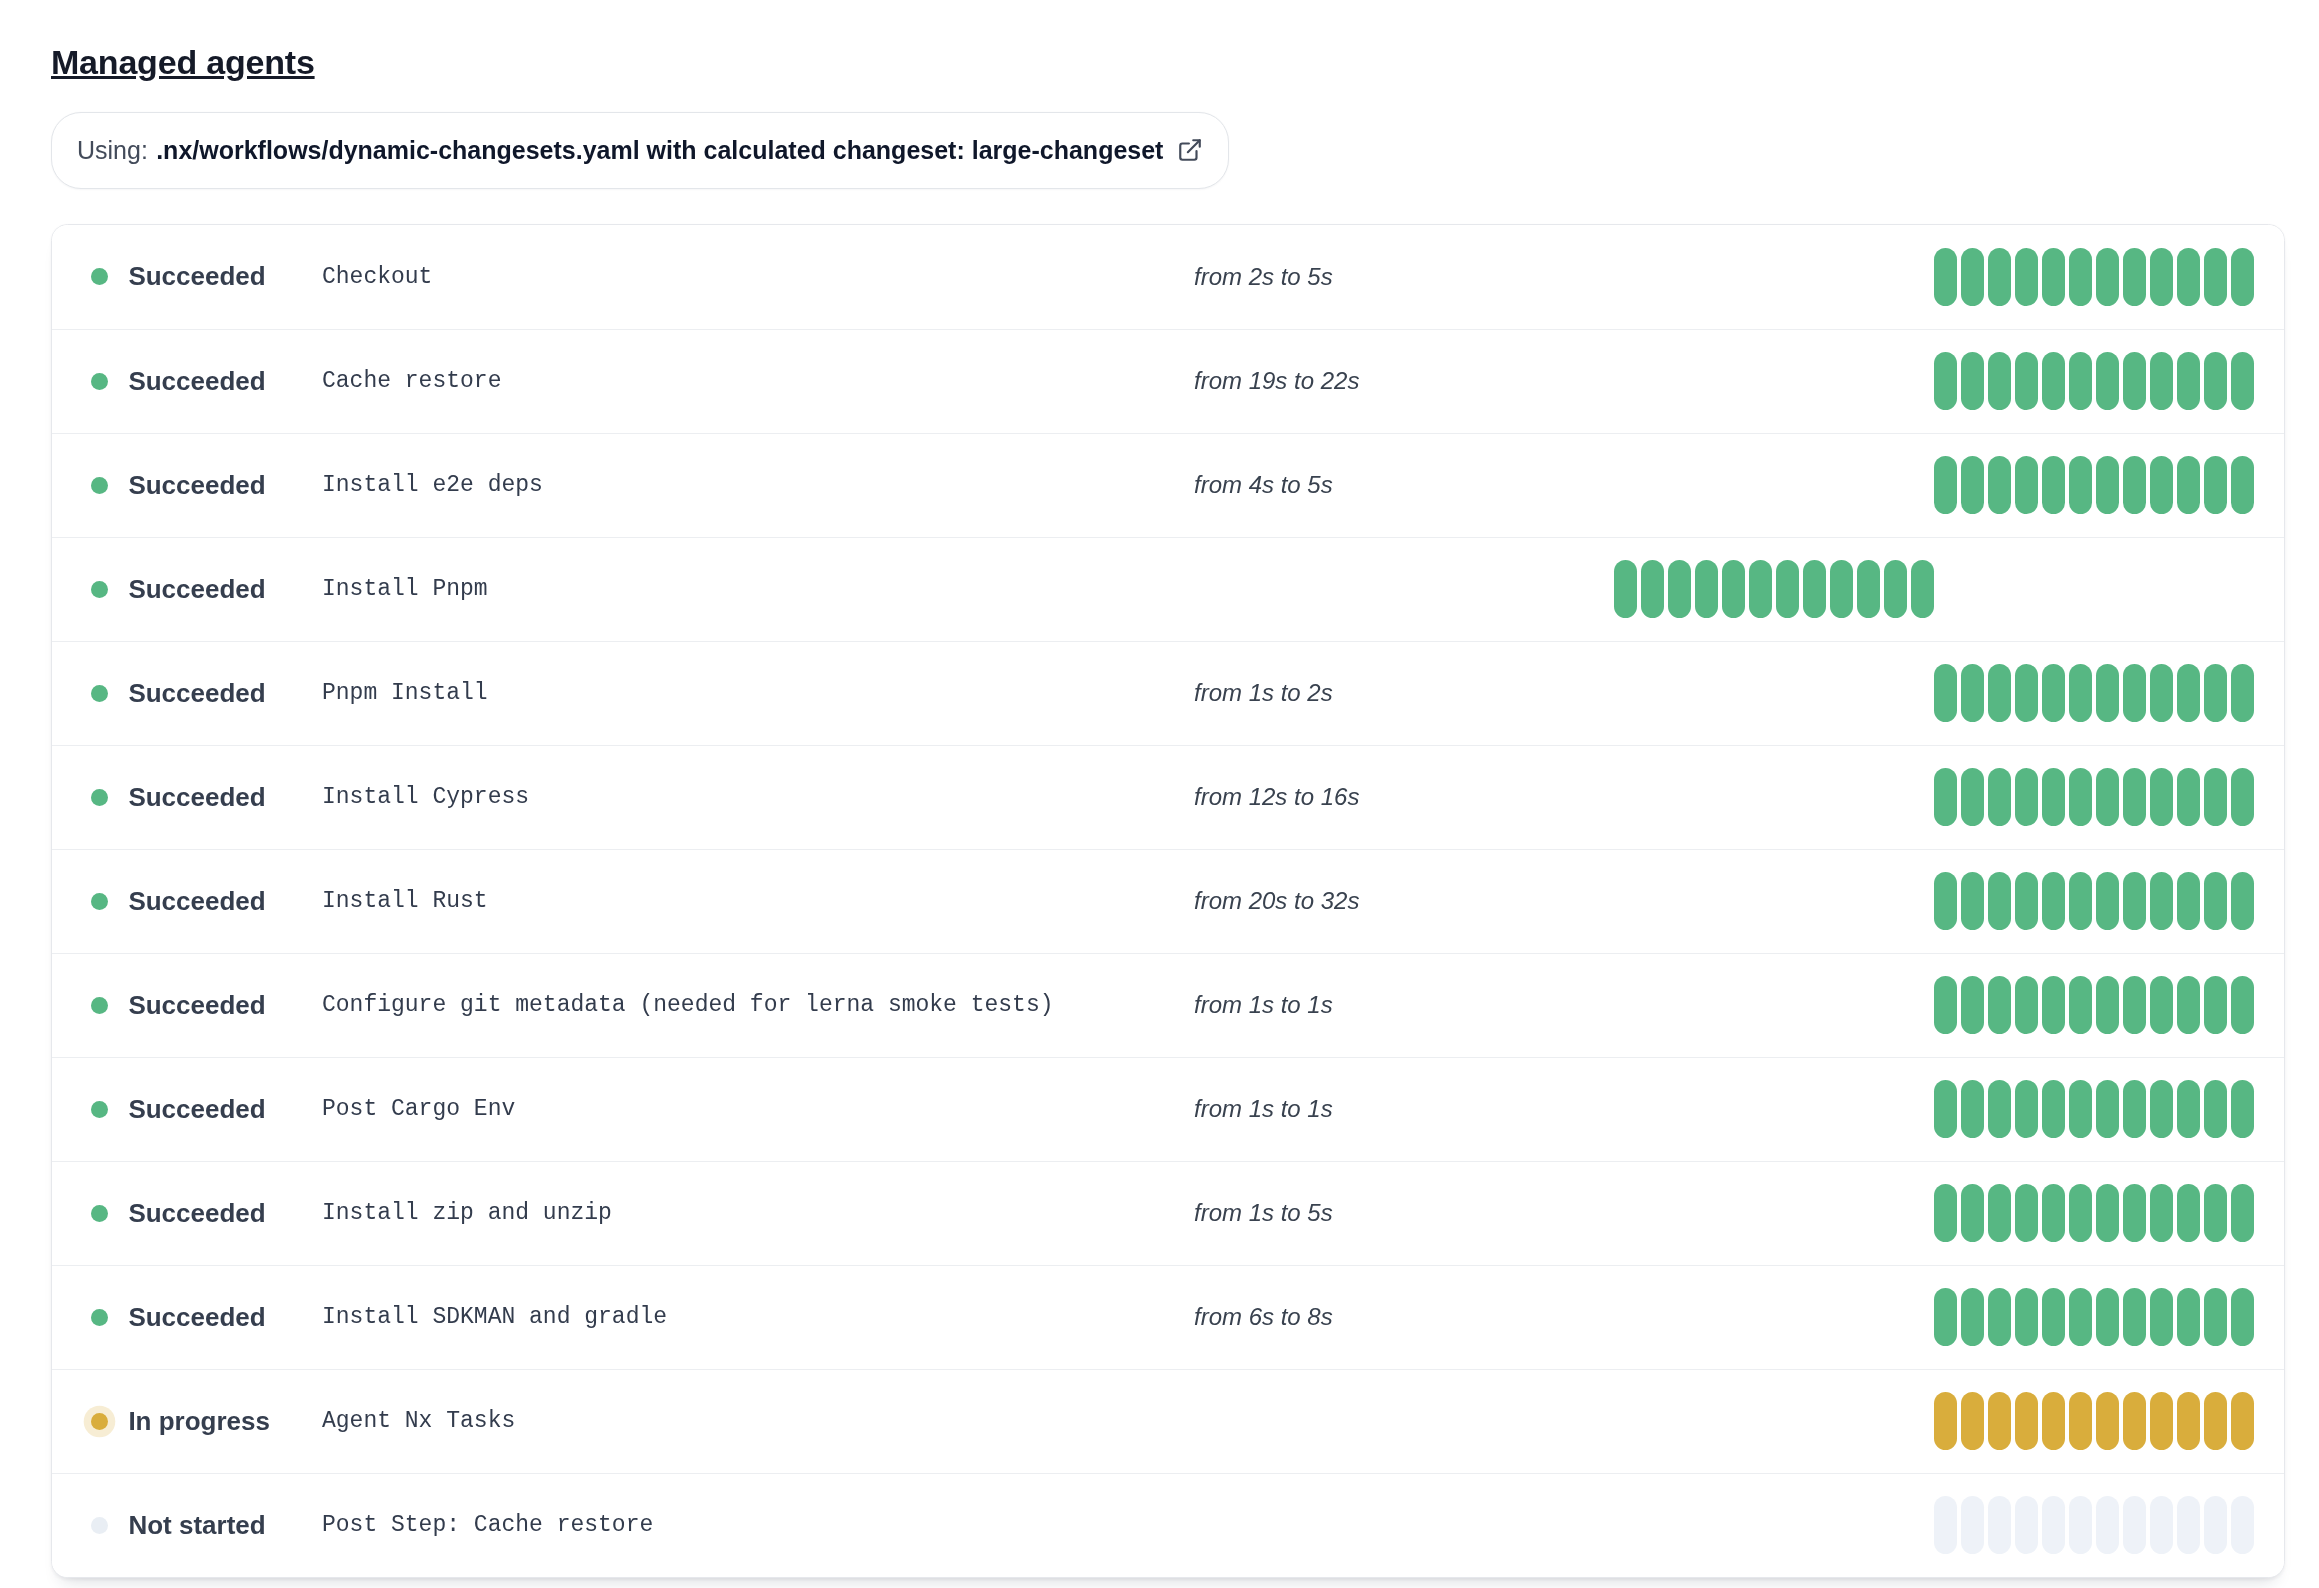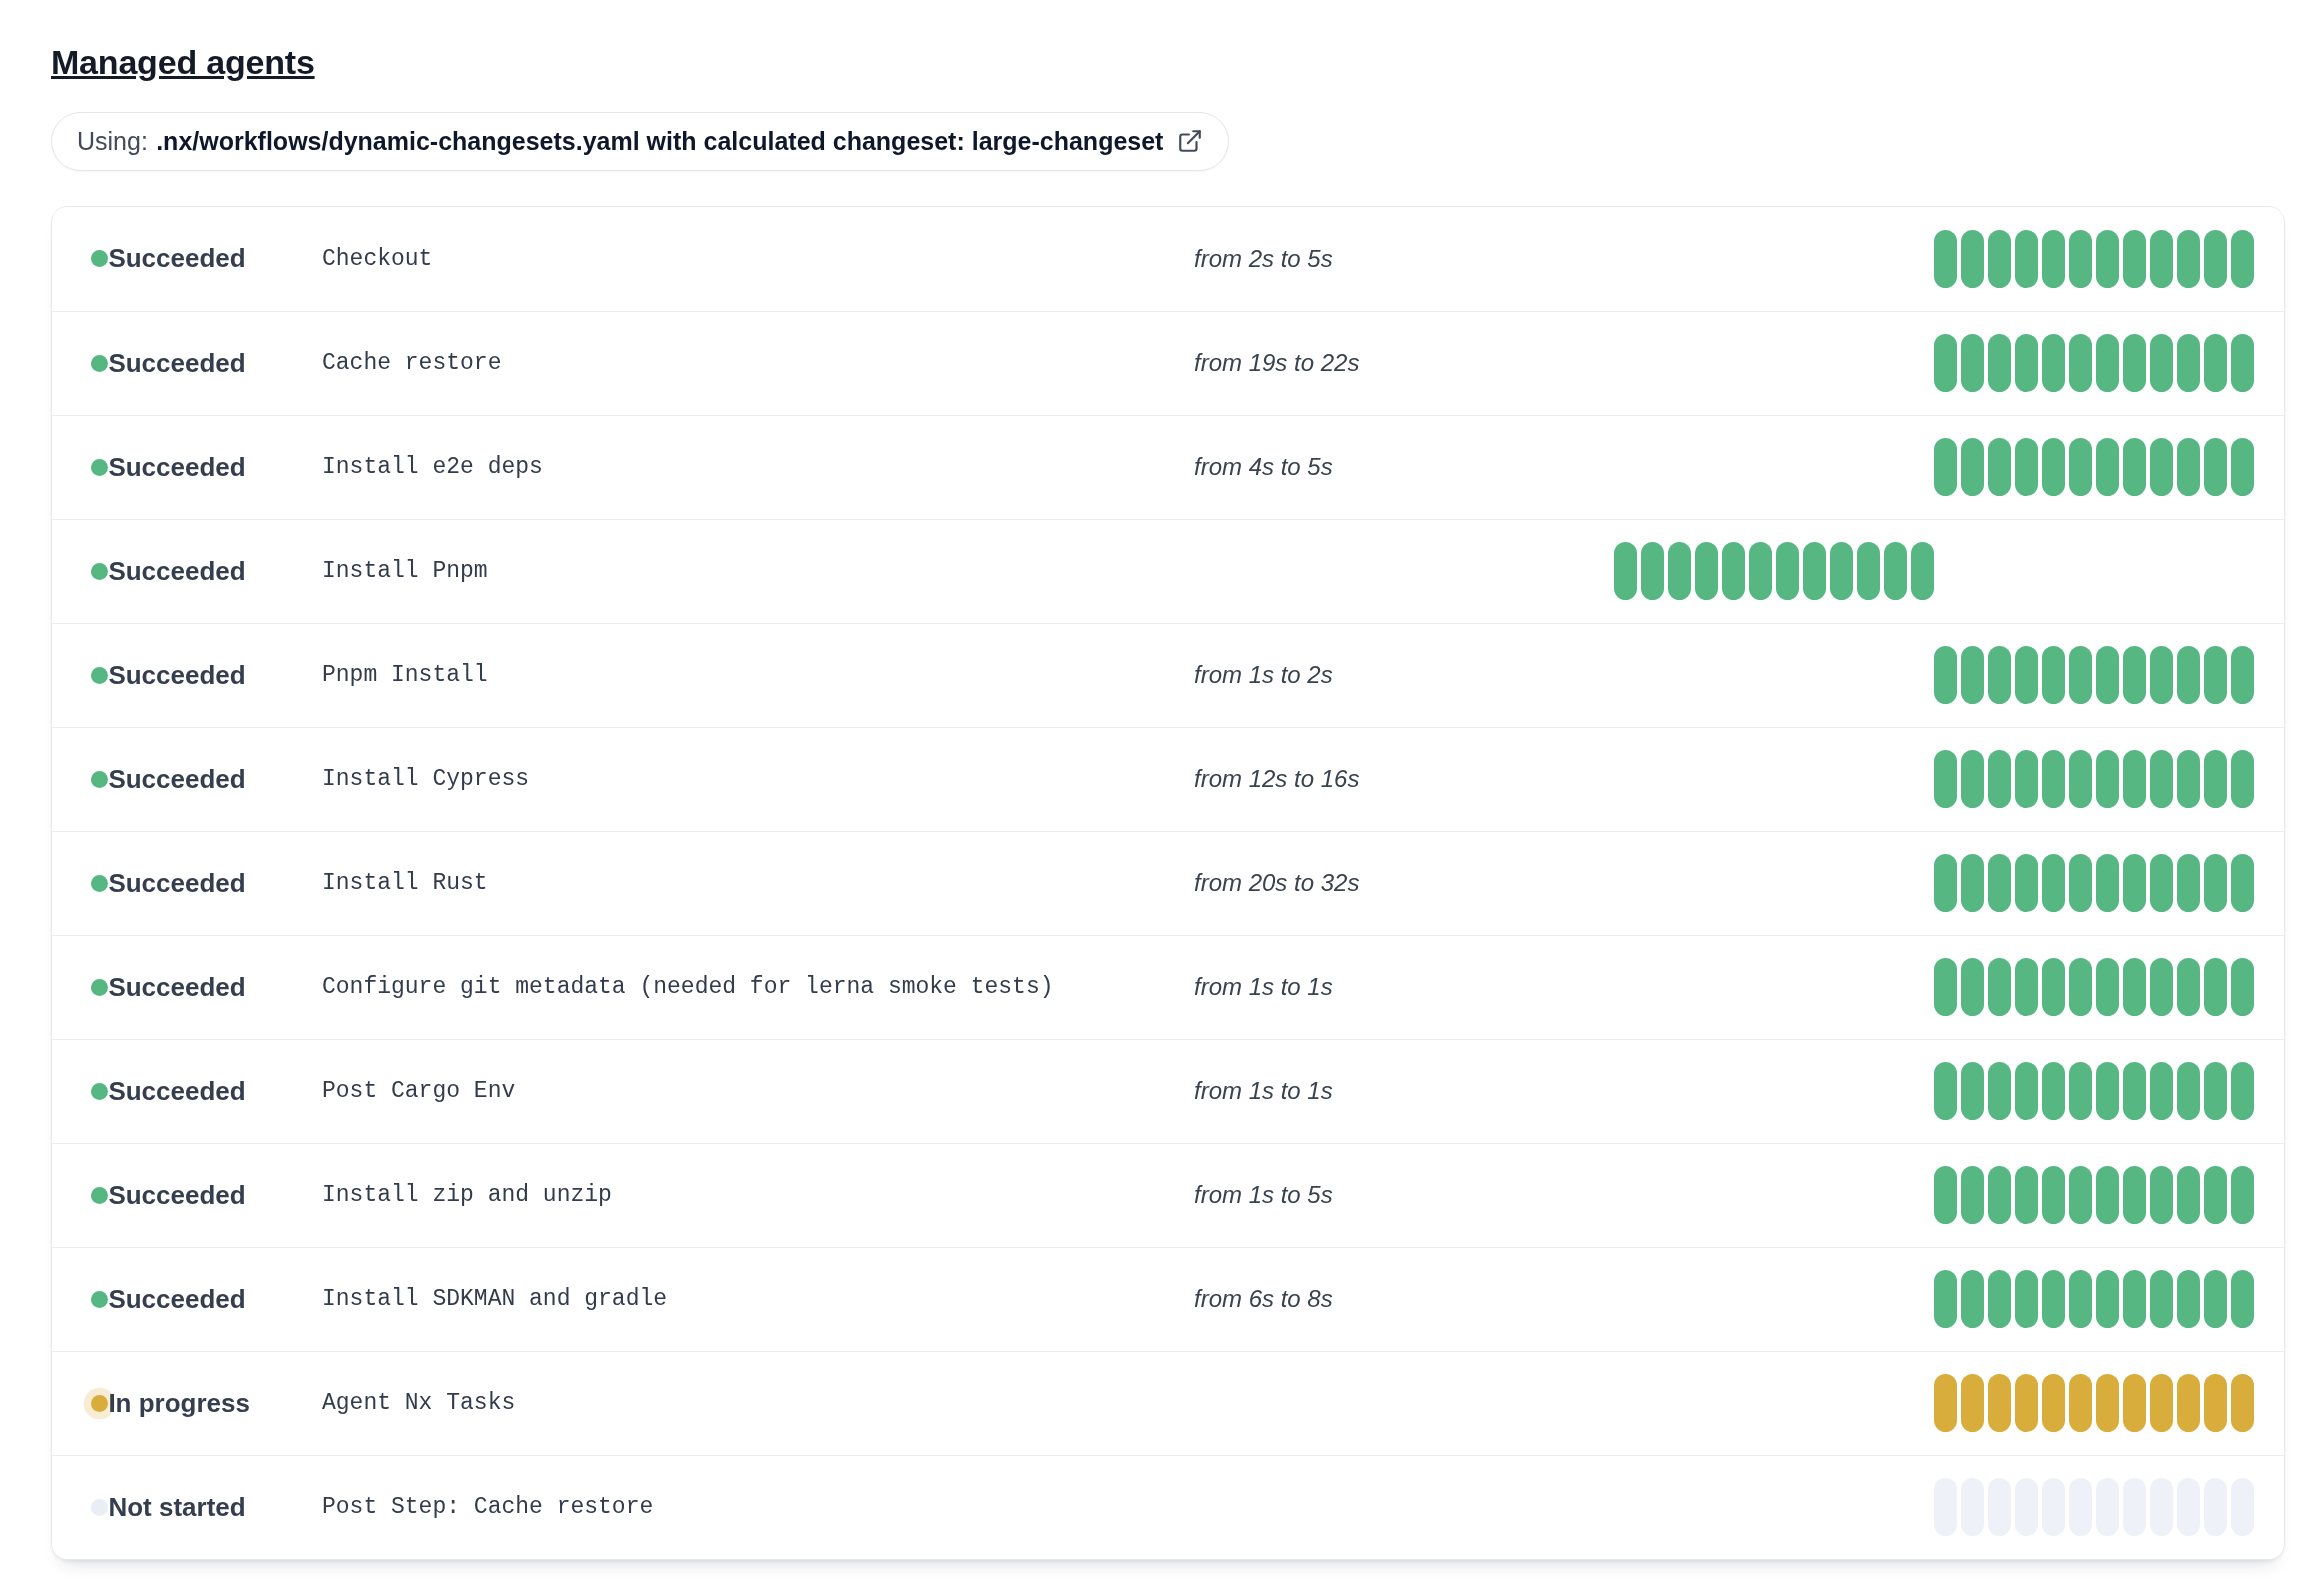--- a/index.html
+++ b/index.html
@@ -20,41 +20,41 @@
   body{
     width:2320px;height:1589px;position:relative;background:#ffffff;
     font-family:"Liberation Sans", sans-serif;color:var(--c-text);
   }
   .page{padding:0 51px;position:relative;}
   h1.page-title{
     margin:42px 0 0 0;font-size:34px;line-height:1.2;font-weight:700;
     color:var(--c-title);letter-spacing:-0.2px;text-decoration:underline;
   }
   .badge{
-    display:inline-flex;align-items:center;margin-top:29px;height:59px;
+    display:inline-flex;align-items:center;margin-top:29px;height:77px;
     padding:0 25px;border:1.4px solid #e3e6ea;border-radius:30px;
     background:#fff;font-size:25px;color:#434b5a;cursor:pointer;
     box-shadow:0 0.9px 1.8px rgba(25,35,50,0.04);
   }
   .badge .badge-prefix{margin-right:8.3px;font-weight:400;}
   .badge .badge-path{font-weight:700;color:#0f172a;}
   .badge svg{margin-left:13.8px;flex:0 0 auto;}
   .card{
     margin-top:35px;width:2234px;background:#fff;
     border:1.4px solid var(--c-card-border);border-radius:16.5px;
     box-shadow:0 13px 16.5px -11px rgba(30,41,59,0.18), 0 1.8px 2.8px rgba(30,41,59,0.05);
     overflow:hidden;
   }
   .row{
     display:grid;grid-template-columns:231px 872px 1fr 320px;
     align-items:center;height:104px;padding:0 30px 0 39px;
     border-top:0.9px solid var(--c-row-border);background:#fff;
   }
   .row:first-child{border-top:none;}
-  .status-cell{display:flex;align-items:center;min-width:0;}
+  .status-cell{display:flex;align-items:center;gap:20px;min-width:0;}
   .dot{width:17.4px;height:17.4px;border-radius:50%;flex:0 0 auto;}
   .status-succeeded .dot{background:var(--c-succeeded);}
   .status-in_progress .dot{background:var(--c-inprogress);box-shadow:0 0 0 7.3px var(--c-inprogress-halo);}
   .status-not_started .dot{background:var(--c-notstarted-dot);}
   .status-label{font-size:26px;font-weight:600;color:var(--c-text);white-space:nowrap;}
   .step{
     font-family:Liberation Mono, monospace;font-size:23px;color:var(--c-mono);
     white-space:nowrap;overflow:hidden;
   }
   .duration{font-size:24px;font-style:italic;color:var(--c-duration);white-space:nowrap;}

